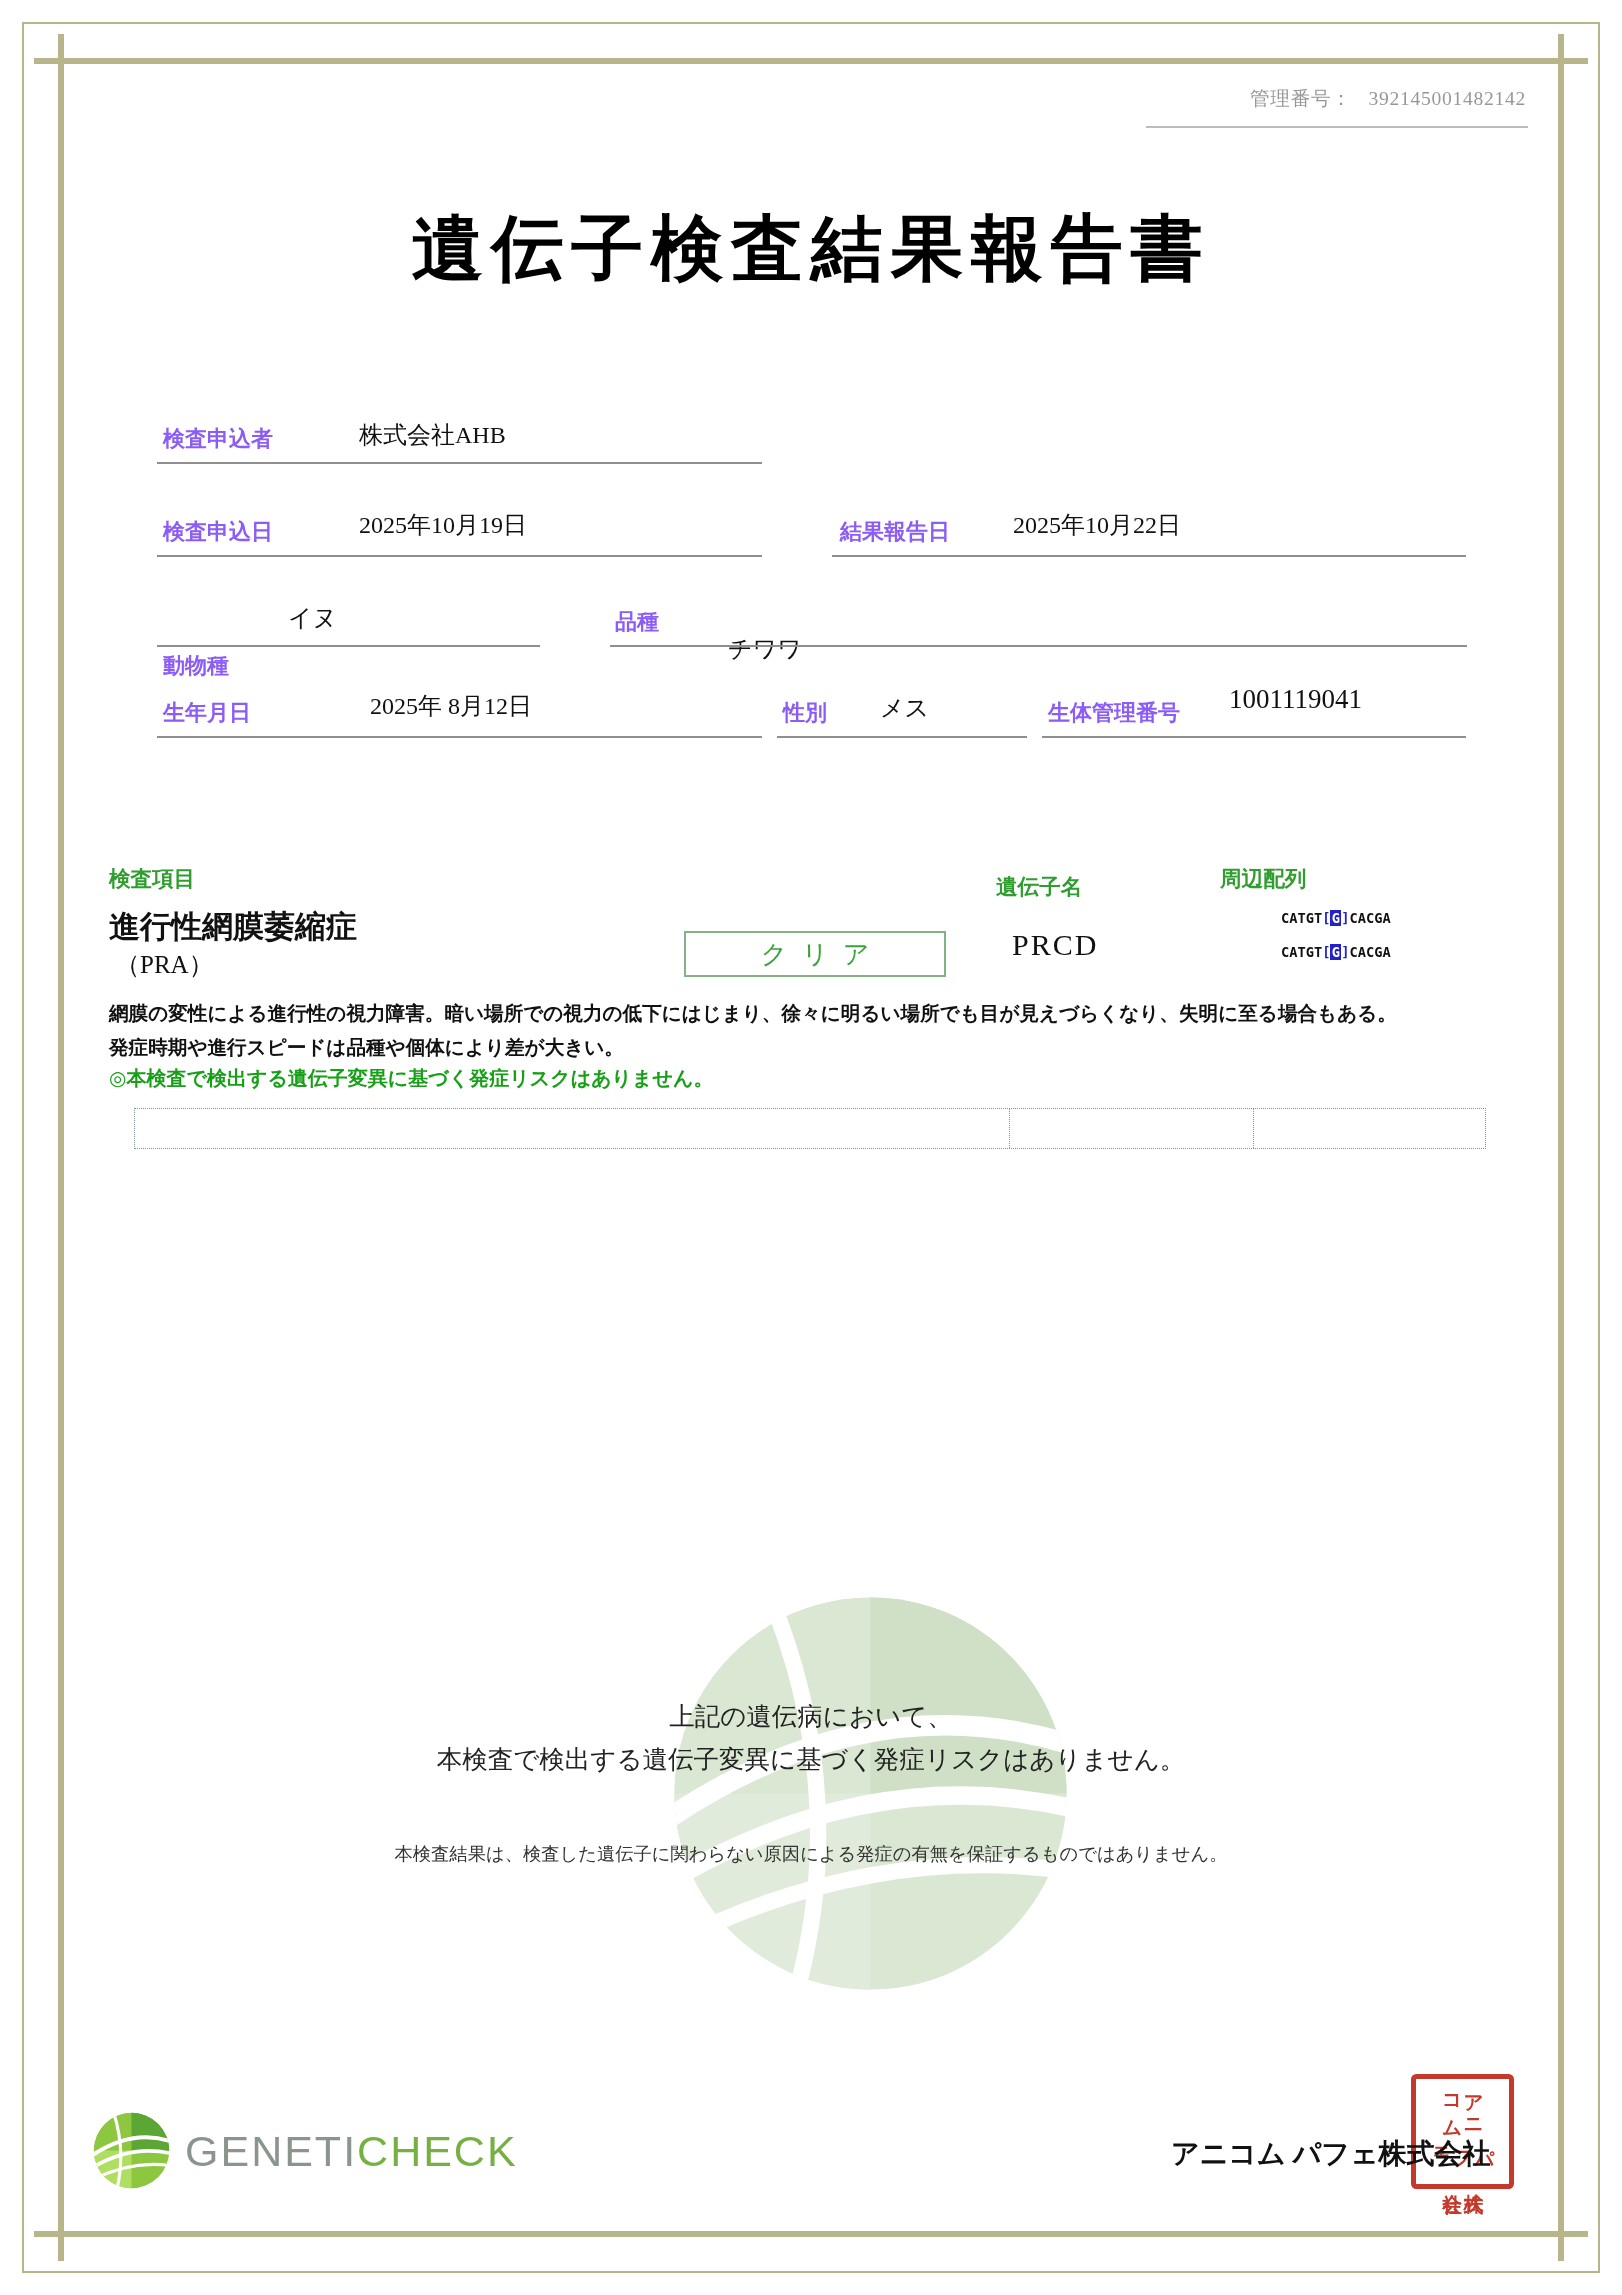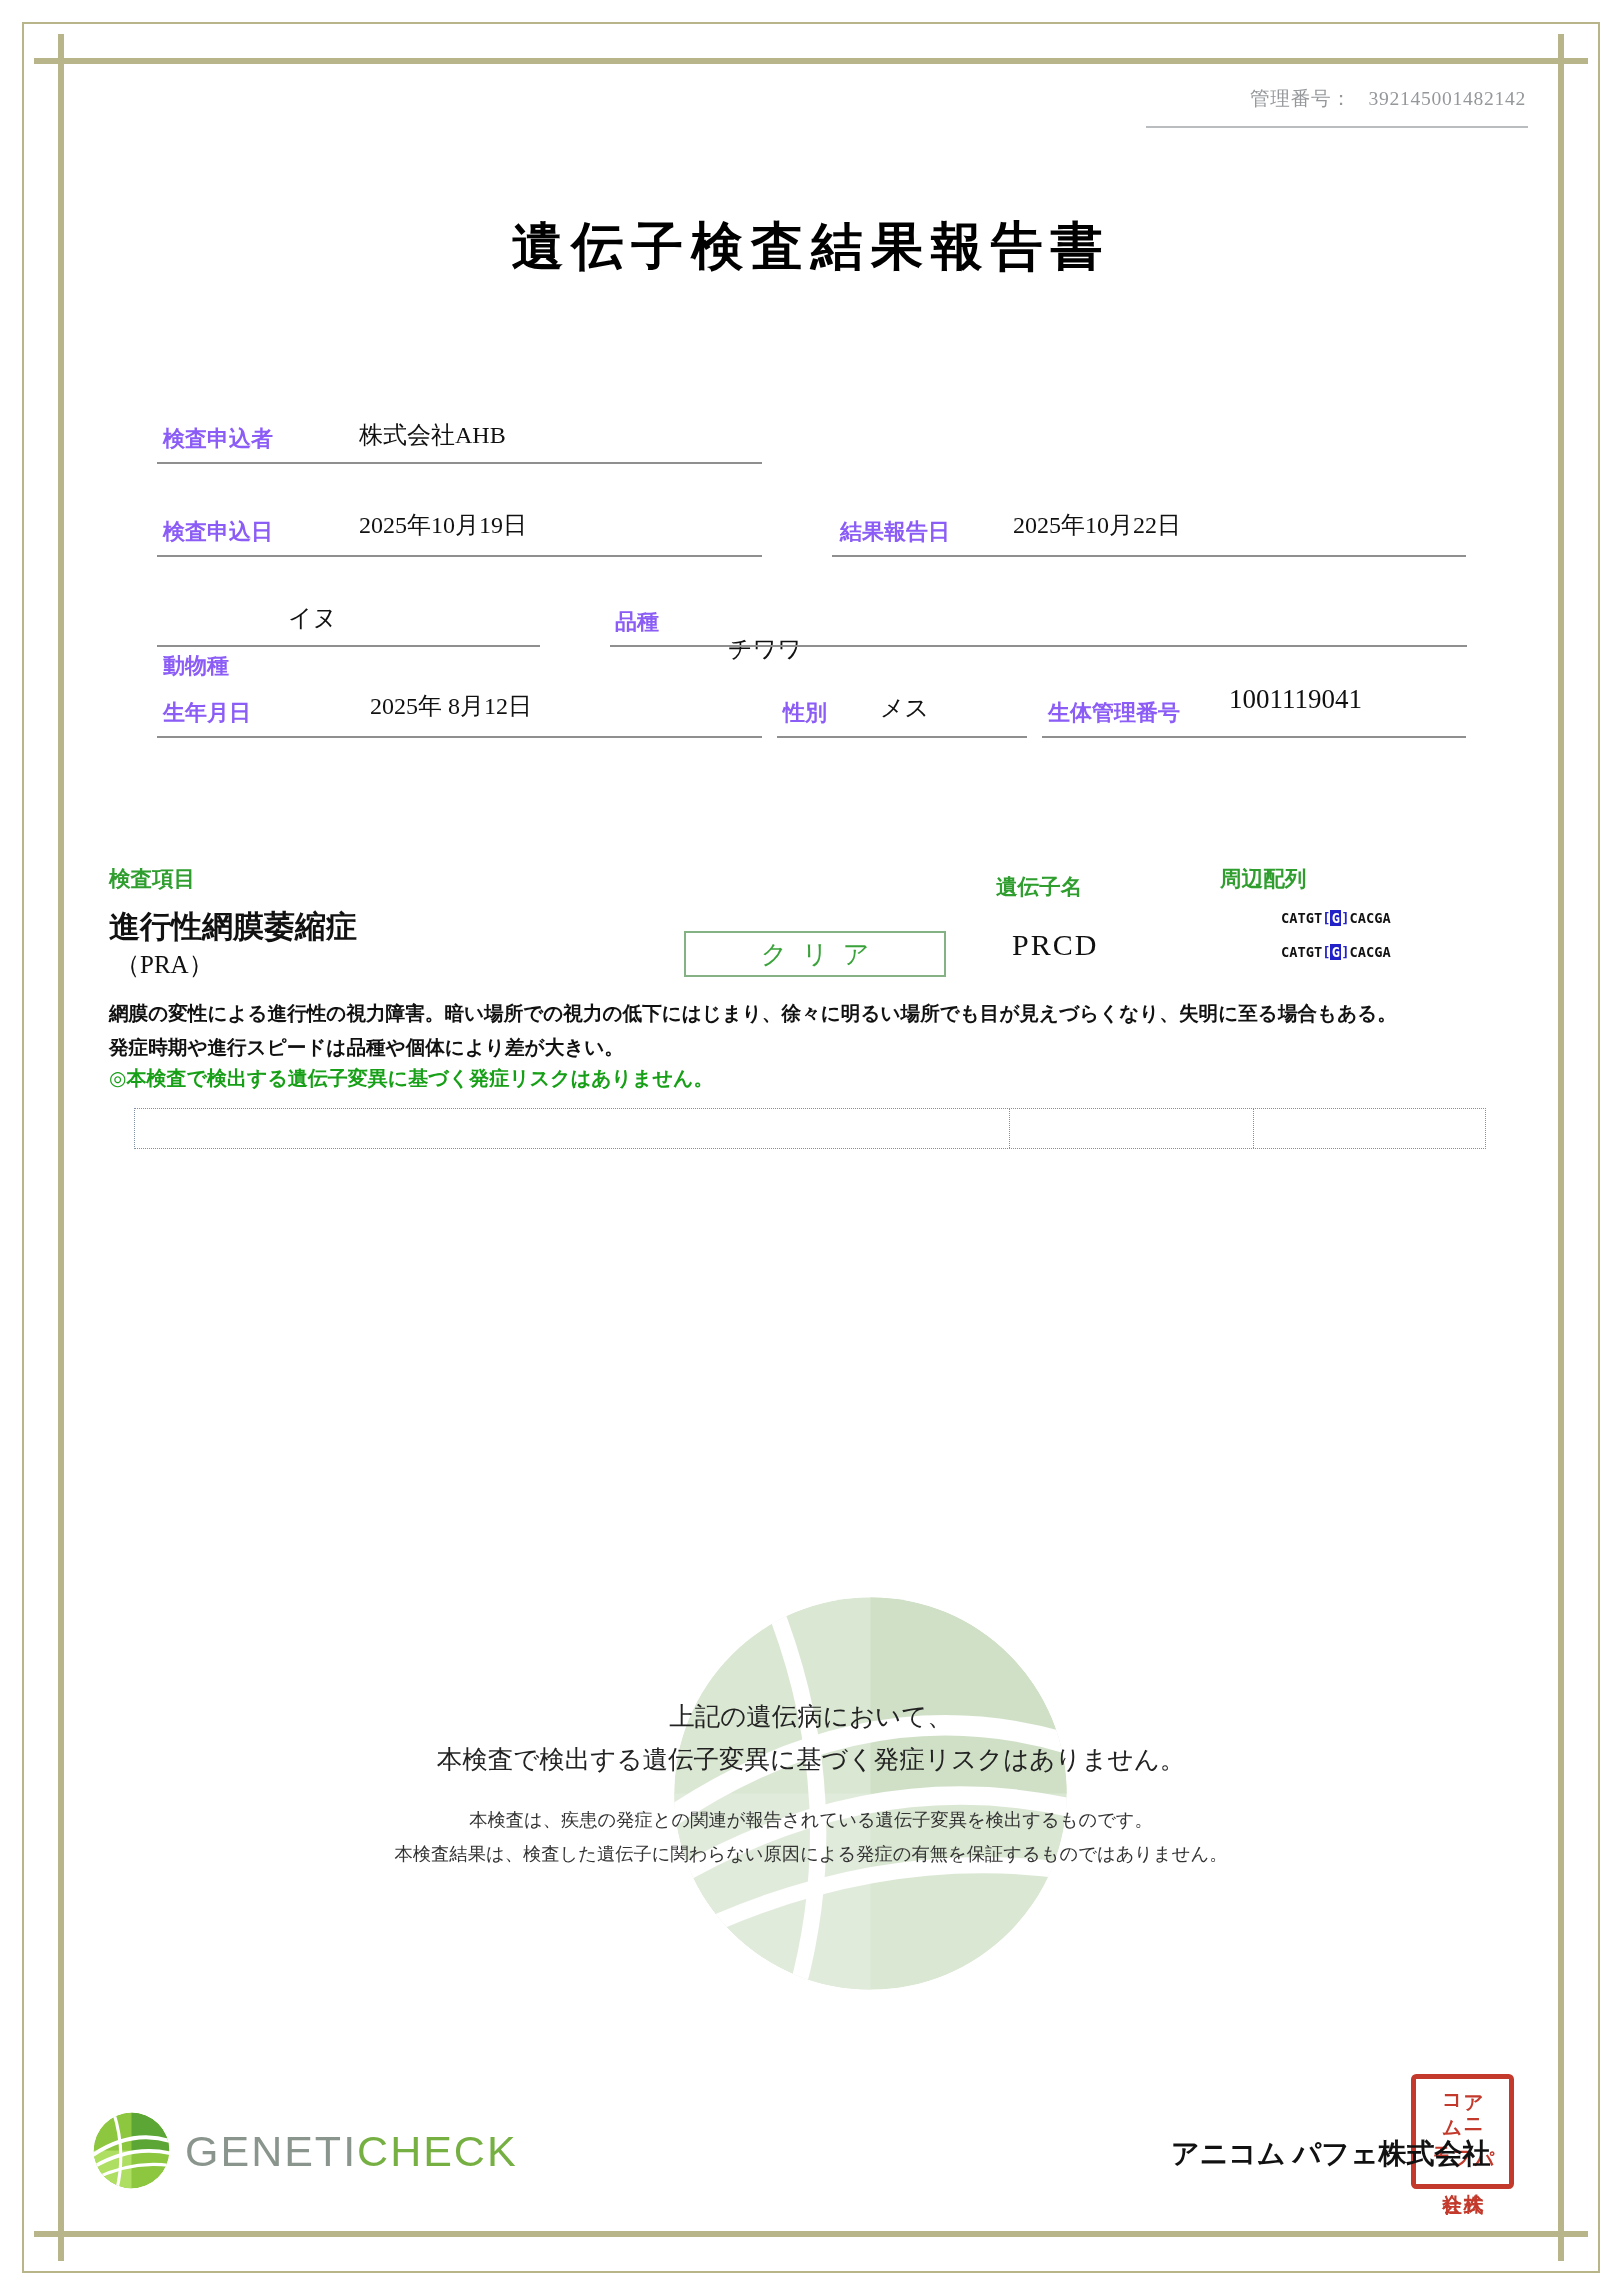--- a/index.html
+++ b/index.html
@@ -13,22 +13,22 @@
   .fl-bottom{left:34px;right:34px;bottom:58px;height:5.9px;}
   .fl-left{top:34px;bottom:34px;left:58px;width:5.9px;}
   .fl-right{top:34px;bottom:34px;right:58px;width:5.9px;}
 
   
   .mgmt{position:absolute;right:96px;top:85px;font-size:19.6px;color:#95989b;letter-spacing:0.7px;}
   .mgmt .sp{margin-right:17px;}
   .mgmt-ul{position:absolute;left:1146px;top:126px;width:382px;height:2px;background:#babdbf;}
 
   
-  .title{position:absolute;left:0;right:0;top:196px;margin:16px;text-align:center;
-         font-weight:700;font-size:52px;letter-spacing:7.9px;color:#000;}
+  .title{position:absolute;left:0;right:0;top:196px;margin:5px;text-align:center;
+         font-weight:700;font-size:72px;letter-spacing:7.9px;color:#000;}
 
   
   .lbl{position:absolute;font-weight:700;font-size:22px;color:#8b5cf6;}
   .val{position:absolute;font-size:24px;color:#111;}
   .ul{position:absolute;height:2px;background:#8f8f8f;}
 
   #r1-lbl{left:163px;top:424px;} #r1-val{left:359px;top:419px;}
   #r1-ul{left:157px;top:462px;width:605px;}
 
   #r2-lbl{left:163px;top:517px;} #r2-val{left:359px;top:509px;}
@@ -193,21 +193,20 @@
         <path d="M-10,120 Q100,40 210,80" stroke="#ffffff" stroke-width="10" fill="none"></path>
         <path d="M-10,150 Q100,80 210,110" stroke="#ffffff" stroke-width="9" fill="none"></path>
         <path d="M-10,180 Q100,120 210,140" stroke="#ffffff" stroke-width="8" fill="none"></path>
         <path d="M45,-10 Q95,100 60,210" stroke="#ffffff" stroke-width="8" fill="none"></path>
       </g>
     </svg>
   </div>
 
   <div class="sum" id="sum1">上記の遺伝病において、</div>
   <div class="sum" id="sum2">本検査で検出する遺伝子変異に基づく発症リスクはありません。</div>
-  <div class="sum" id="note1">本検査は、疾患の発症との関連が報告されている遺伝子変異を検出するものです。</div>
   <div class="sum" id="note2">本検査結果は、検査した遺伝子に関わらない原因による発症の有無を保証するものではありません。</div>
 
   <div class="brandmark">
     <svg viewBox="0 0 100 100" width="79" height="79">
       <defs>
           <clipPath id="lgclip">
             <circle cx="50" cy="50" r="48"></circle>
           </clipPath>
         </defs>
       <g clip-path="url(#lgclip)">

